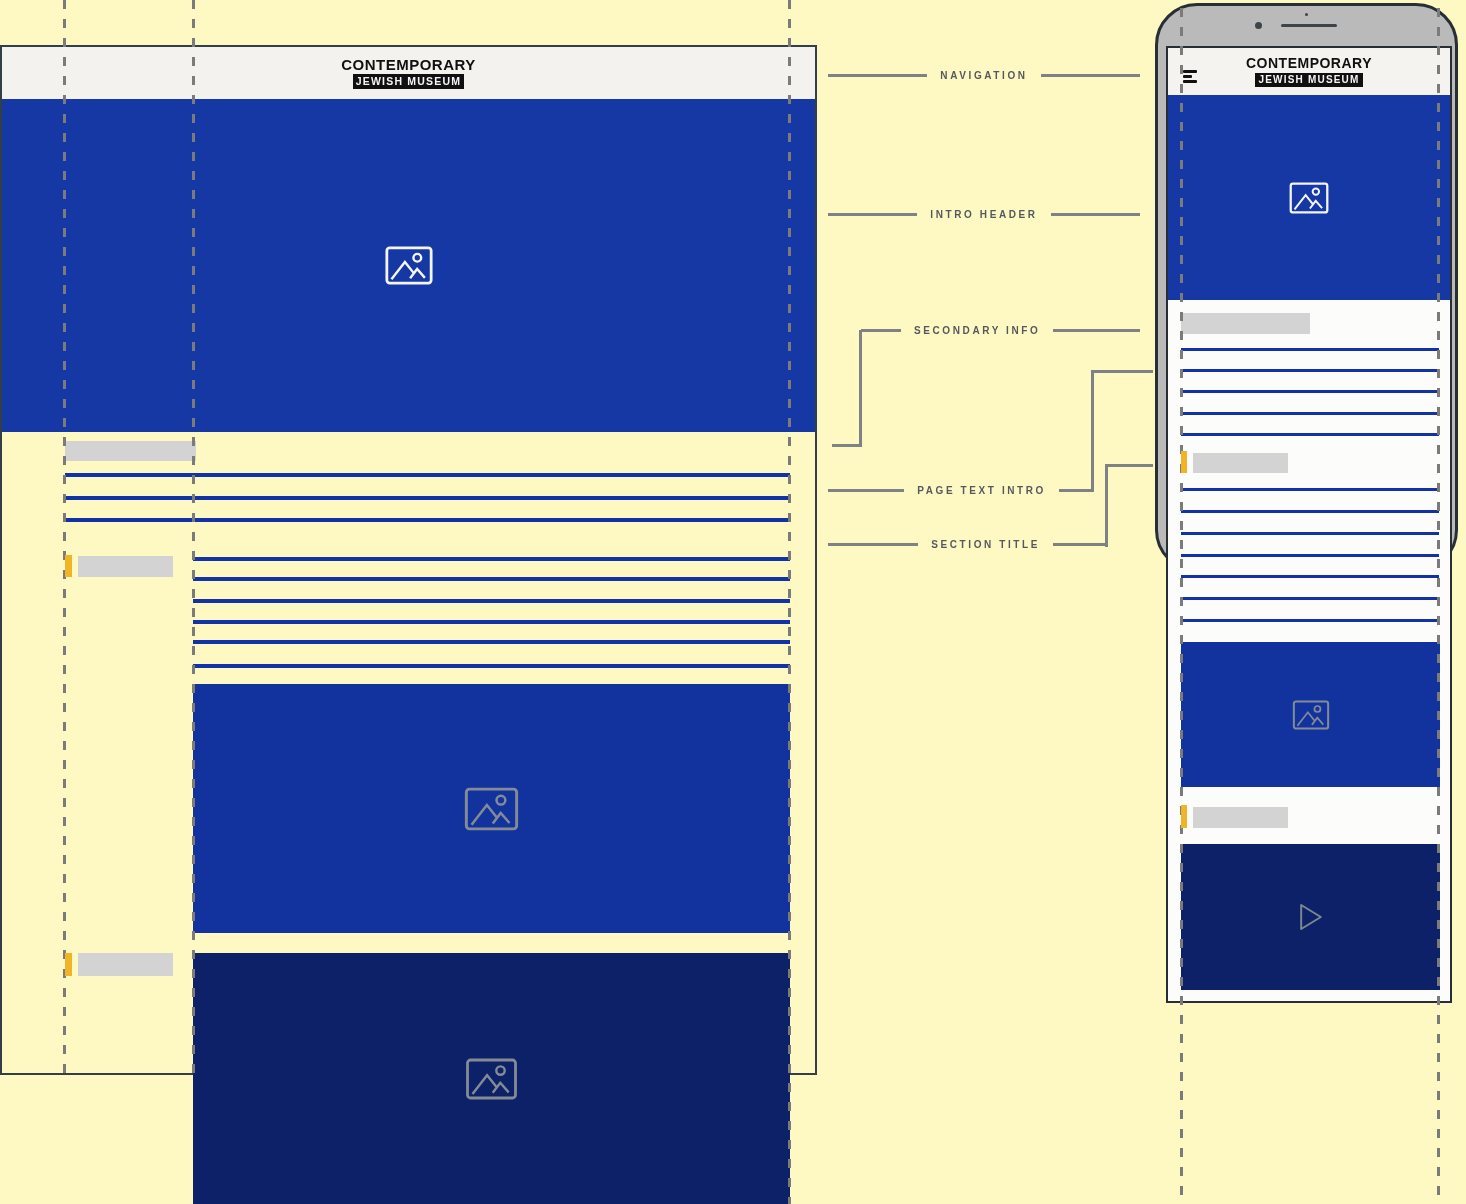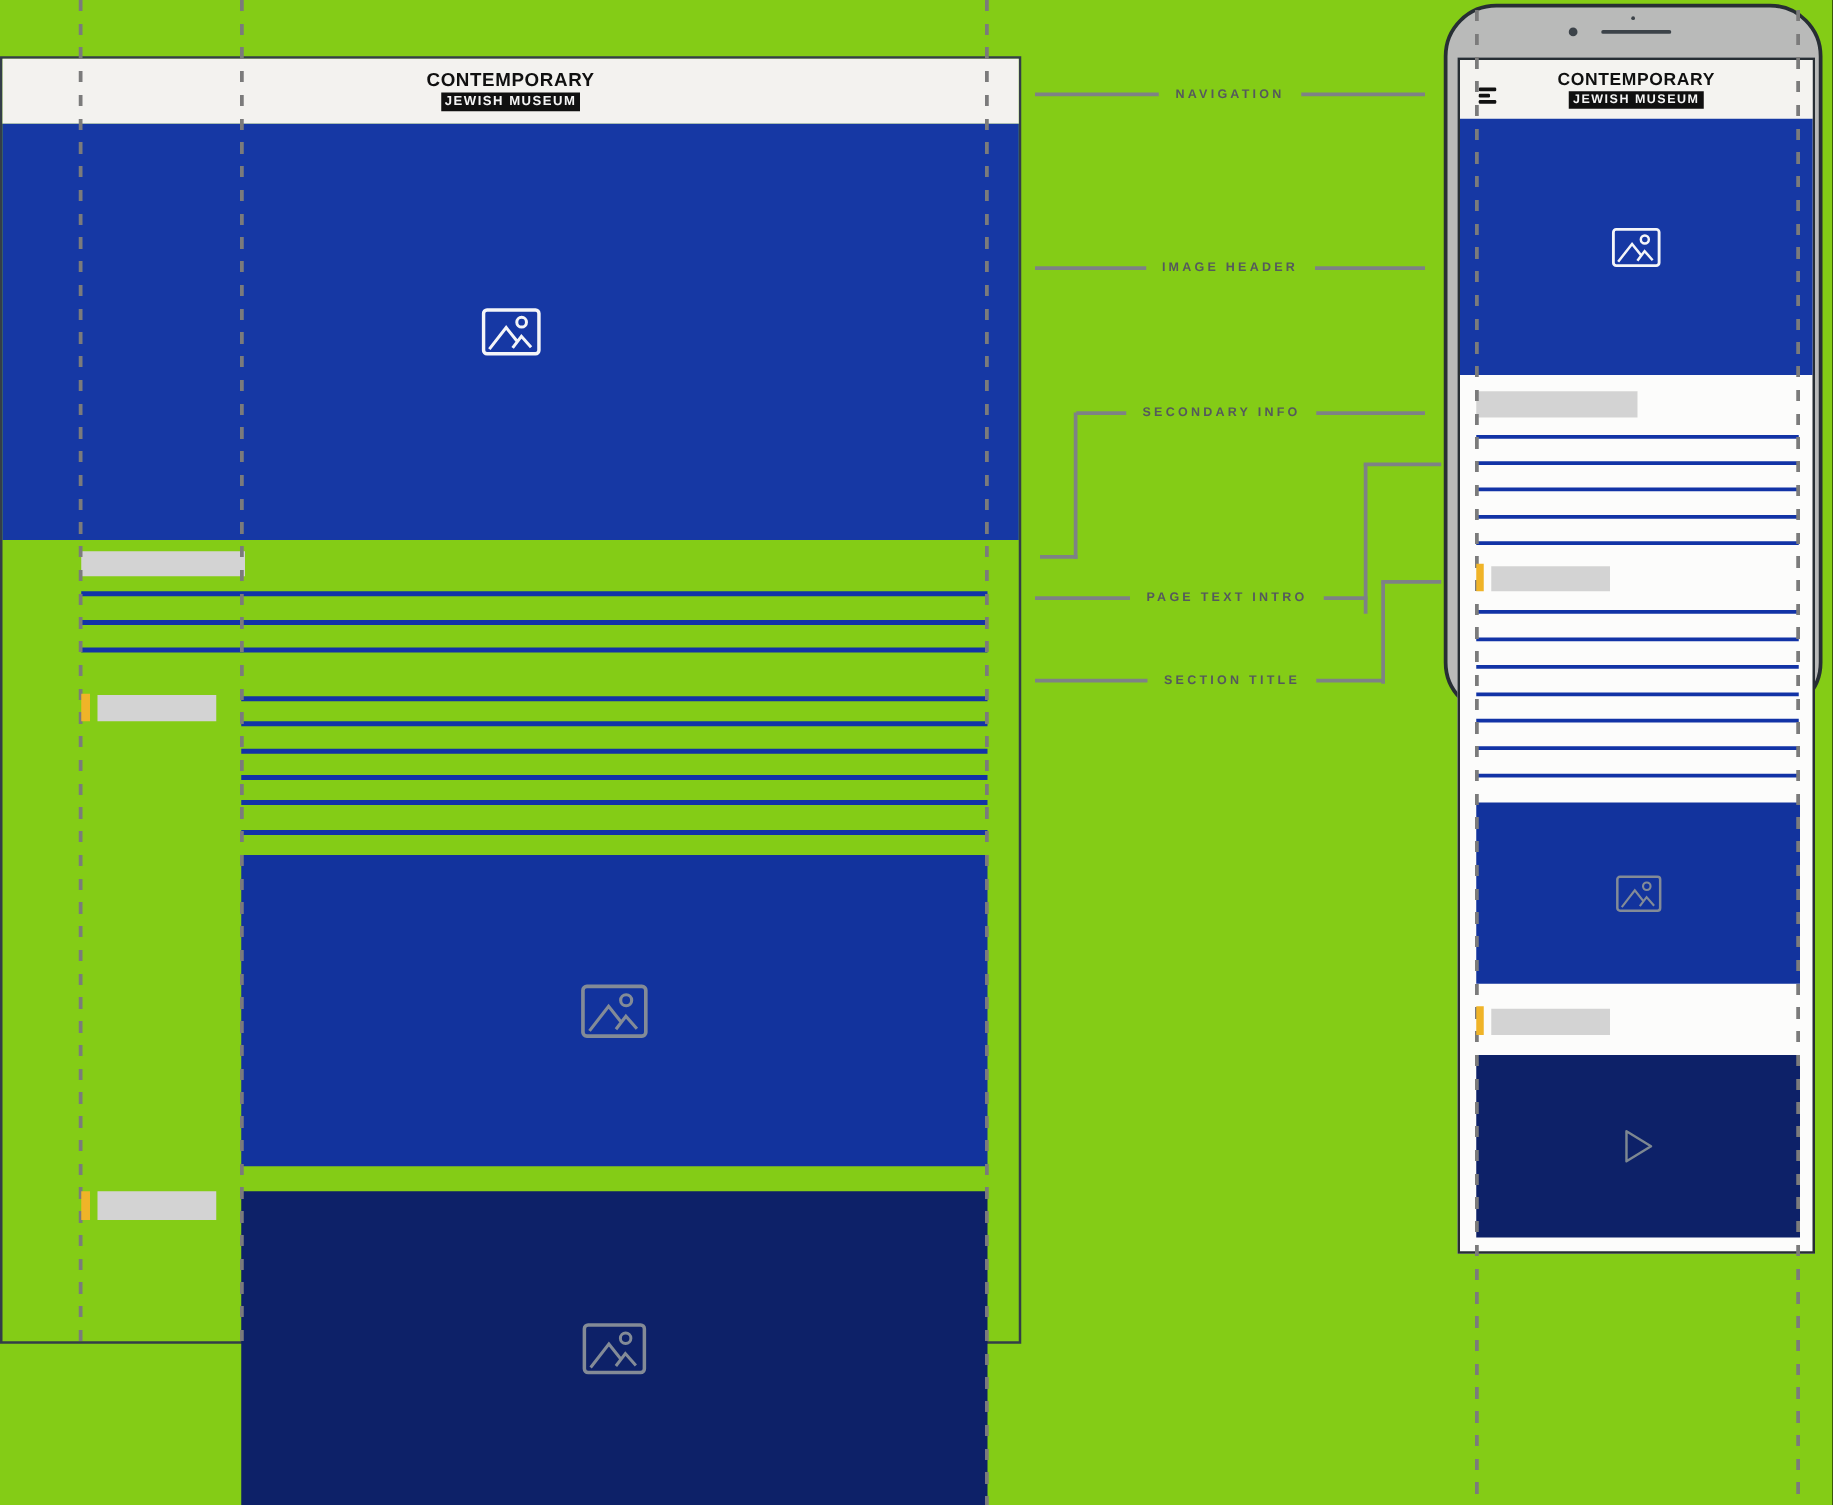--- a/index.html
+++ b/index.html
@@ -1,16 +1,16 @@
 <!DOCTYPE html>
 <html><head>
 <meta charset="utf-8">
 <style>
   html,body{margin:0;padding:0;background:#000;}
-  #canvas{position:relative;width:1466px;height:1204px;background:#84cc16;overflow:hidden;
+  #canvas{position:relative;width:1466px;height:1204px;background:#fef9c3;overflow:hidden;
           font-family:"Liberation Sans",sans-serif;}
   .abs{position:absolute;}
 
   
   .vguide{position:absolute;width:3px;z-index:50;
           background:repeating-linear-gradient(180deg,#7b7b7b 0 9px,transparent 9px 19px);}
 
   
   .d-frame{left:0;top:45px;width:813px;height:1026px;border:2px solid #333e48;z-index:1;}
   .d-nav{left:2px;top:47px;width:813px;height:52px;background:#f3f2ef;z-index:10;
@@ -136,33 +136,33 @@
   <div class="vguide" style="left:788px;top:0;height:1204px;"></div>
 
   <div class="ann" style="left:828px;top:63px;width:312px;">
     <span class="ln fl"></span>
     <span class="txt">NAVIGATION</span>
     <span class="ln fl"></span>
   </div>
 
   <div class="ann" style="left:828px;top:202px;width:312px;">
     <span class="ln fl"></span>
-    <span class="txt">IMAGE HEADER</span>
+    <span class="txt">INTRO HEADER</span>
     <span class="ln fl"></span>
   </div>
 
   <div class="ann" style="left:861px;top:318px;width:279px;">
     <span class="ln" style="width:40px;"></span>
     <span class="txt">SECONDARY INFO</span>
     <span class="ln fl"></span>
   </div>
   <div class="seg" style="left:859px;top:330px;width:3px;height:117px;"></div>
   <div class="seg" style="left:832px;top:444px;width:30px;height:3px;"></div>
 
-  <div class="ann" style="left:828px;top:466px;width:266px;">
+  <div class="ann" style="left:828px;top:478px;width:266px;">
     <span class="ln fl"></span>
     <span class="txt">PAGE TEXT INTRO</span>
     <span class="ln" style="width:35px;"></span>
   </div>
   <div class="seg" style="left:1091px;top:371px;width:3px;height:120px;"></div>
   <div class="seg" style="left:1091px;top:370px;width:62px;height:3px;"></div>
 
   <div class="ann" style="left:828px;top:532px;width:280px;">
     <span class="ln fl"></span>
     <span class="txt">SECTION TITLE</span>

